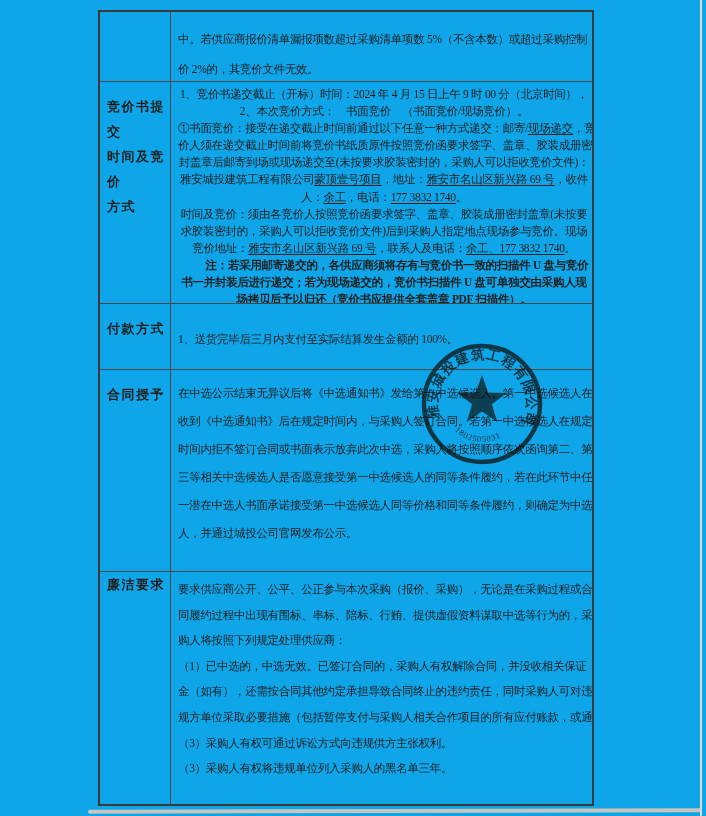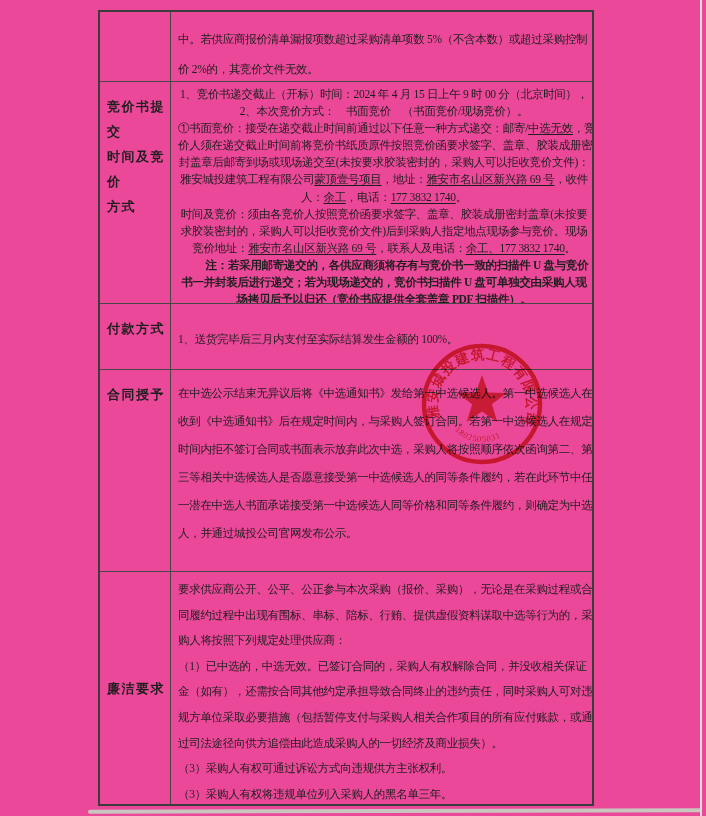--- a/index.html
+++ b/index.html
@@ -4,21 +4,21 @@
 <style>
   * { margin:0; padding:0; box-sizing:border-box; }
   html,body { width:706px; height:816px; }
   body {
     background:#ffffff;
     font-family:"Liberation Serif", serif;
     color:#1e1e1e;
     position:relative;
     overflow:hidden;
   }
-  .page { position:absolute; inset:0; background:#ec4899; }
+  .page { position:absolute; inset:0; background:#0ea5e9; }
 
   
   .doc-table{
     position:absolute; left:98px; top:10px; width:496px; height:796px;
     border:2px solid #3b3b3b;
     display:flex; flex-direction:column;
   }
   .t-row{ display:flex; border-bottom:1.5px solid #474747; overflow:hidden; }
   .t-row:last-child{ border-bottom:none; }
   .row-0{ height:70px; }
@@ -27,21 +27,21 @@
   .row-3{ height:202px; }
   .row-4{ flex:1; }
 
   .lbl{
     width:71px; flex:0 0 71px;
     border-right:1.5px solid #474747;
     font-weight:bold; font-size:13px; letter-spacing:1.5px;
     padding:12px 2px 0 7px; line-height:25px;
     display:flex; flex-direction:column;
   }
-  .lbl.center{ justify-content:center; padding-top:0; }
+  .lbl.center{ padding-top:0; }
   .cnt{
     flex:1; overflow:hidden;
     font-size:11.5px; letter-spacing:-0.3px;
     padding:4px 2px 0 7px;
   }
   .c-line{ white-space:nowrap; }
   .row-0 .cnt{ padding-top:12px; }
   .row-0 .c-line{ line-height:30px; }
   .row-1 .c-line{ line-height:17.1px;text-align:center; }
   .row-2 .cnt{ padding-top:3px; }
@@ -86,21 +86,21 @@
       </div>
       <div class="t-row row-1">
         <div class="lbl">
           <div>竞价书提交</div>
           <div>时间及竞价</div>
           <div>方式</div>
         </div>
         <div class="cnt">
           <div class="c-line"><span class="">1、竞价书递交截止（开标）时间：2024 年 4 月 15 日上午 9 时 00 分（北京时间），</span></div>
           <div class="c-line"><span class="">2、本次竞价方式：　书面竞价　（书面竞价/现场竞价）。</span></div>
-          <div class="c-line"><span class="">①书面竞价：接受在递交截止时间前通过以下任意一种方式递交：邮寄/</span><span class="u ">中选无效</span><span class="">，竞</span></div>
+          <div class="c-line"><span class="">①书面竞价：接受在递交截止时间前通过以下任意一种方式递交：邮寄/</span><span class="u ">现场递交</span><span class="">，竞</span></div>
           <div class="c-line"><span class="">价人须在递交截止时间前将竞价书纸质原件按照竞价函要求签字、盖章、胶装成册密</span></div>
           <div class="c-line"><span class="">封盖章后邮寄到场或现场递交至(未按要求胶装密封的，采购人可以拒收竞价文件)：</span></div>
           <div class="c-line"><span class="">雅安城投建筑工程有限公司</span><span class="u ">蒙顶壹号项目</span><span class="">，地址：</span><span class="u ">雅安市名山区新兴路 69 号</span><span class="">，收件</span></div>
           <div class="c-line"><span class="">人：</span><span class="u ">余工</span><span class="">，电话：</span><span class="u ">177 3832 1740</span><span class="">。</span></div>
           <div class="c-line"><span class="">时间及竞价：须由各竞价人按照竞价函要求签字、盖章、胶装成册密封盖章(未按要</span></div>
           <div class="c-line"><span class="">求胶装密封的，采购人可以拒收竞价文件)后到采购人指定地点现场参与竞价。现场</span></div>
           <div class="c-line"><span class="">竞价地址：</span><span class="u ">雅安市名山区新兴路 69 号</span><span class="">，联系人及电话：</span><span class="u ">余工、177 3832 1740</span><span class="">。</span></div>
           <div class="c-line indent"><span class="b">注：若采用邮寄递交的，各供应商须将存有与竞价书一致的扫描件 U 盘与竞价</span></div>
           <div class="c-line"><span class="b">书一并封装后进行递交；若为现场递交的，竞价书扫描件 U 盘可单独交由采购人现</span></div>
           <div class="c-line"><span class="b">场拷贝后予以归还（竞价书应提供全套盖章 PDF 扫描件）。</span></div>
@@ -134,21 +134,20 @@
         <div class="lbl center">
           <div>廉洁要求</div>
         </div>
         <div class="cnt">
           <div class="c-line"><span class="">要求供应商公开、公平、公正参与本次采购（报价、采购），无论是在采购过程或合</span></div>
           <div class="c-line"><span class="">同履约过程中出现有围标、串标、陪标、行贿、提供虚假资料谋取中选等行为的，采</span></div>
           <div class="c-line"><span class="">购人将按照下列规定处理供应商：</span></div>
           <div class="c-line"><span class="">（1）已中选的，中选无效。已签订合同的，采购人有权解除合同，并没收相关保证</span></div>
           <div class="c-line"><span class="">金（如有），还需按合同其他约定承担导致合同终止的违约责任，同时采购人可对违</span></div>
           <div class="c-line"><span class="">规方单位采取必要措施（包括暂停支付与采购人相关合作项目的所有应付账款，或通</span></div>
-          <div class="c-line"><span class="">过司法途径向供方追偿由此造成采购人的一切经济及商业损失）。</span></div>
           <div class="c-line"><span class="">（3）采购人有权可通过诉讼方式向违规供方主张权利。</span></div>
           <div class="c-line"><span class="">（3）采购人有权将违规单位列入采购人的黑名单三年。</span></div>
         </div>
       </div>
     </div>
 
   <svg class="seal" viewBox="0 0 140 140" aria-hidden="true">
     <defs>
       <path id="arcTop" d="M 27.7,85.4 A 45,45 0 1 1 112.3,85.4" fill="none"></path>
       <path id="arcBottom" d="M 40.9,94.4 A 38,38 0 0 0 99.1,94.4" fill="none"></path>

